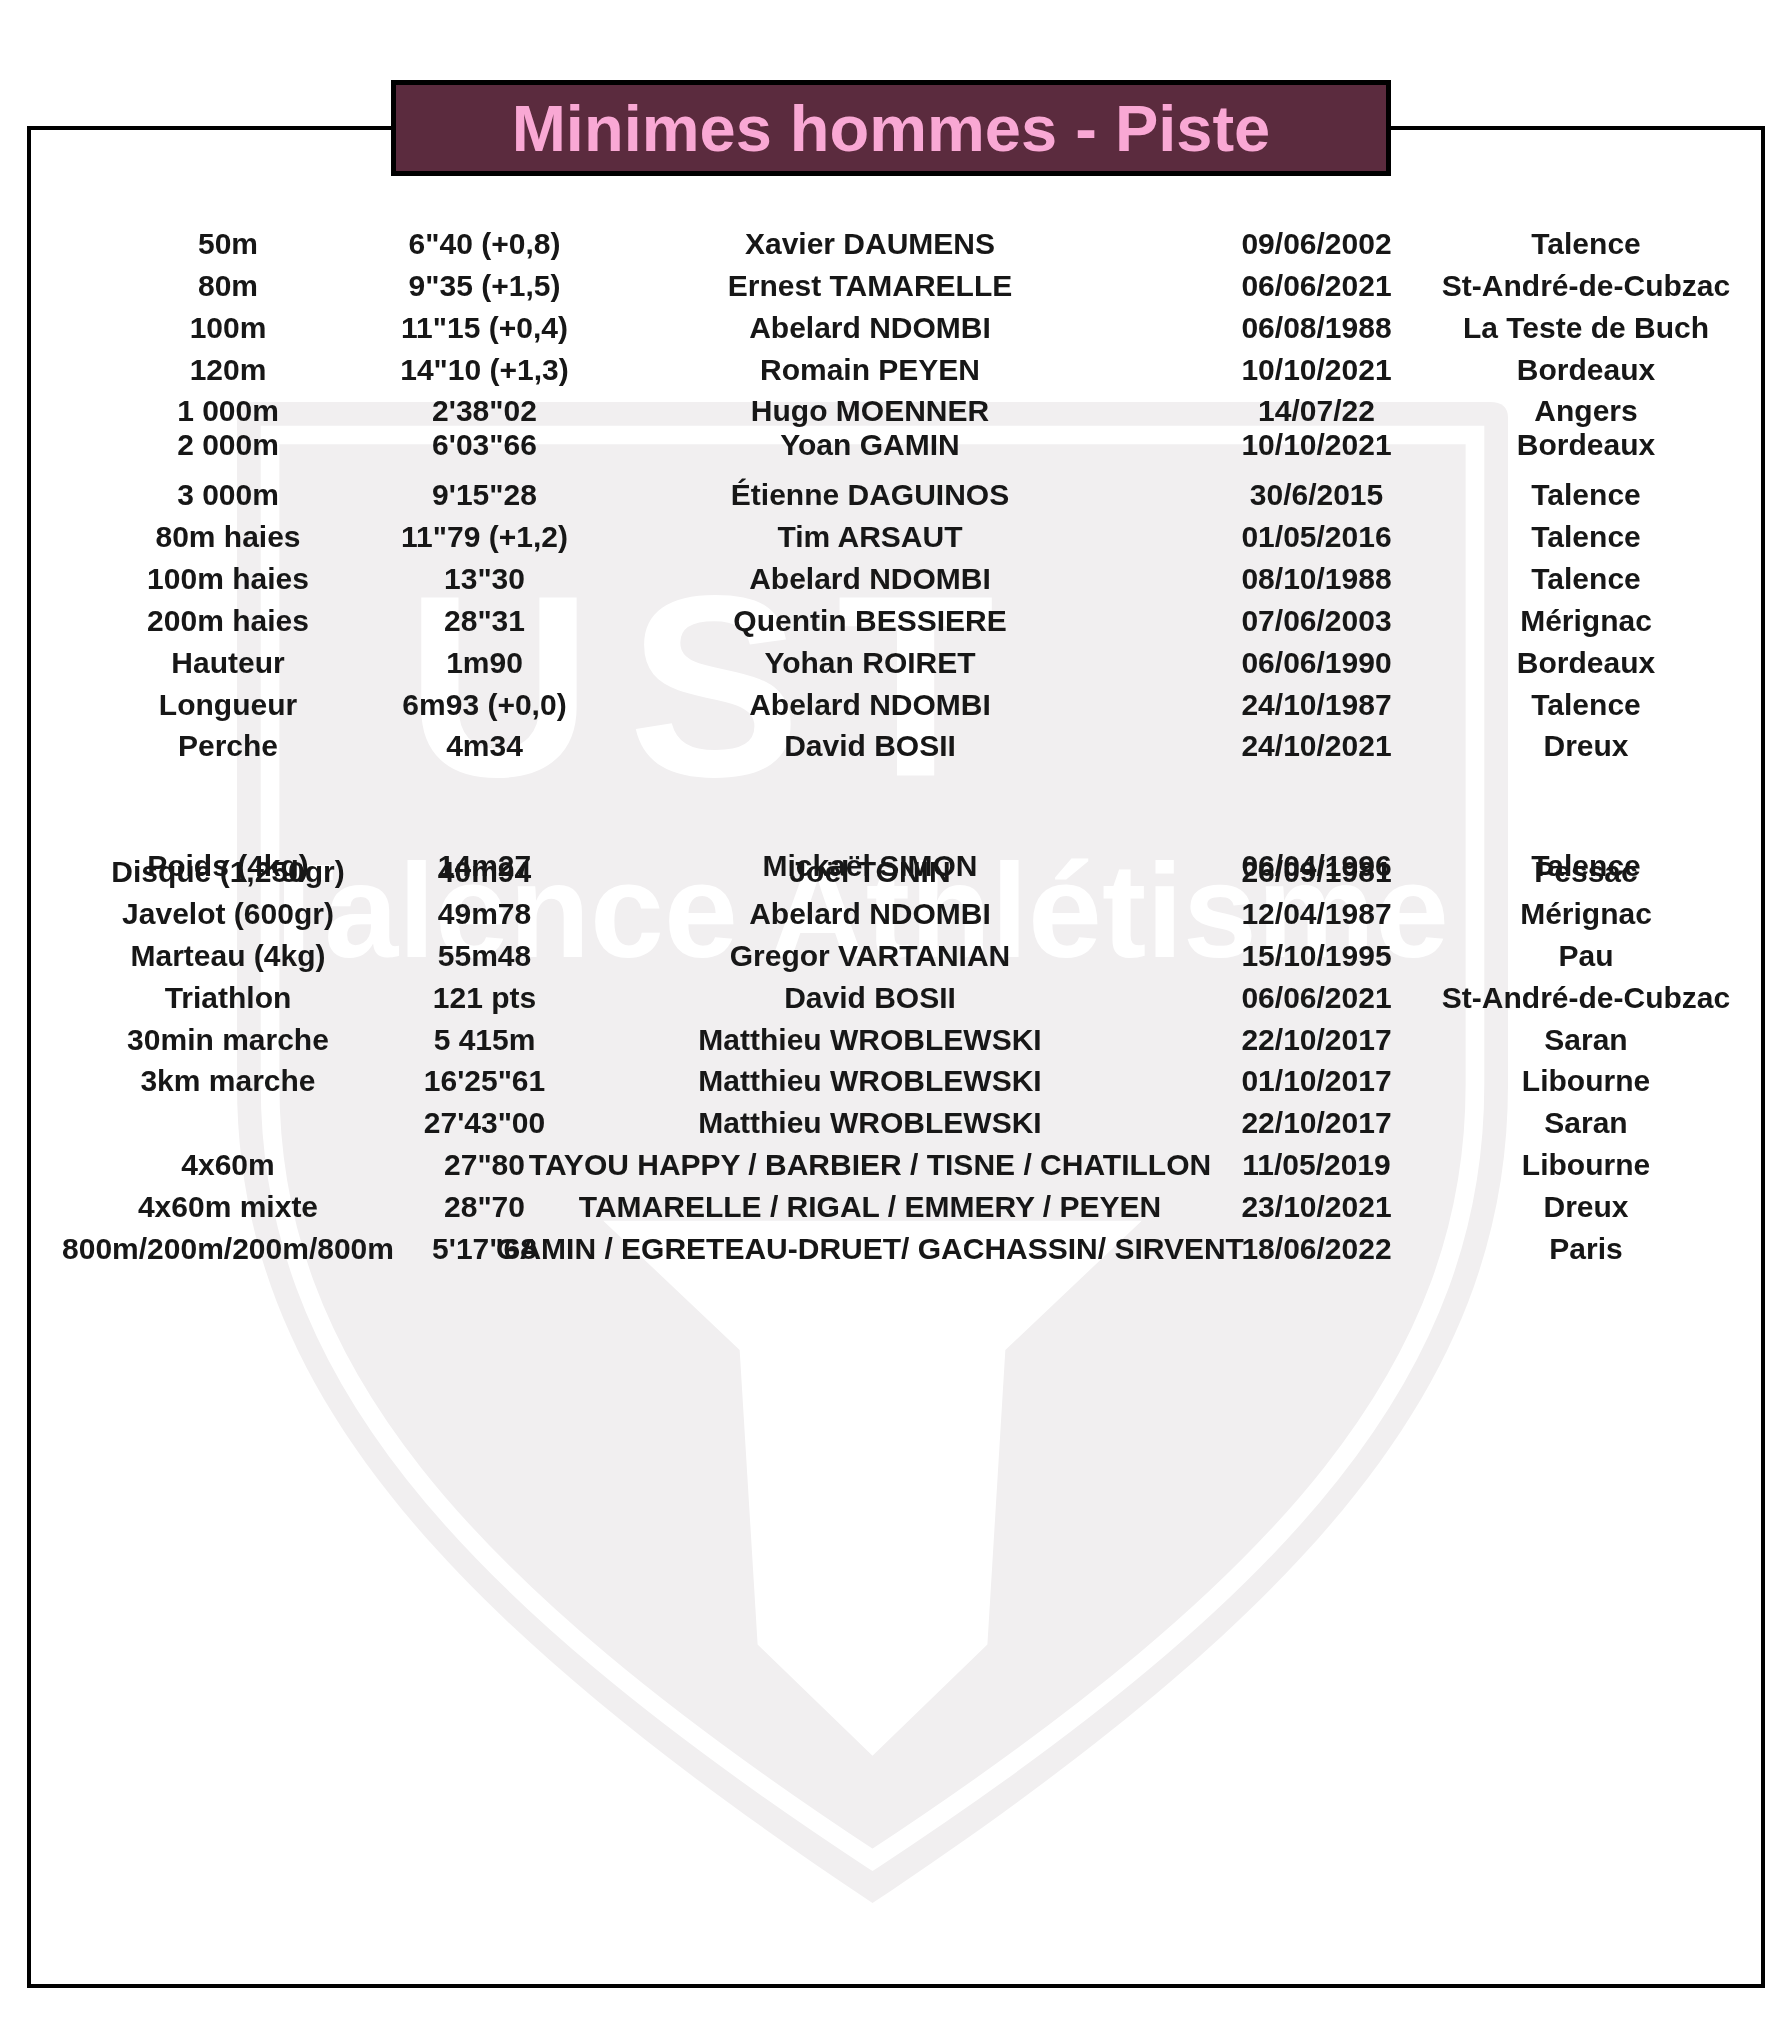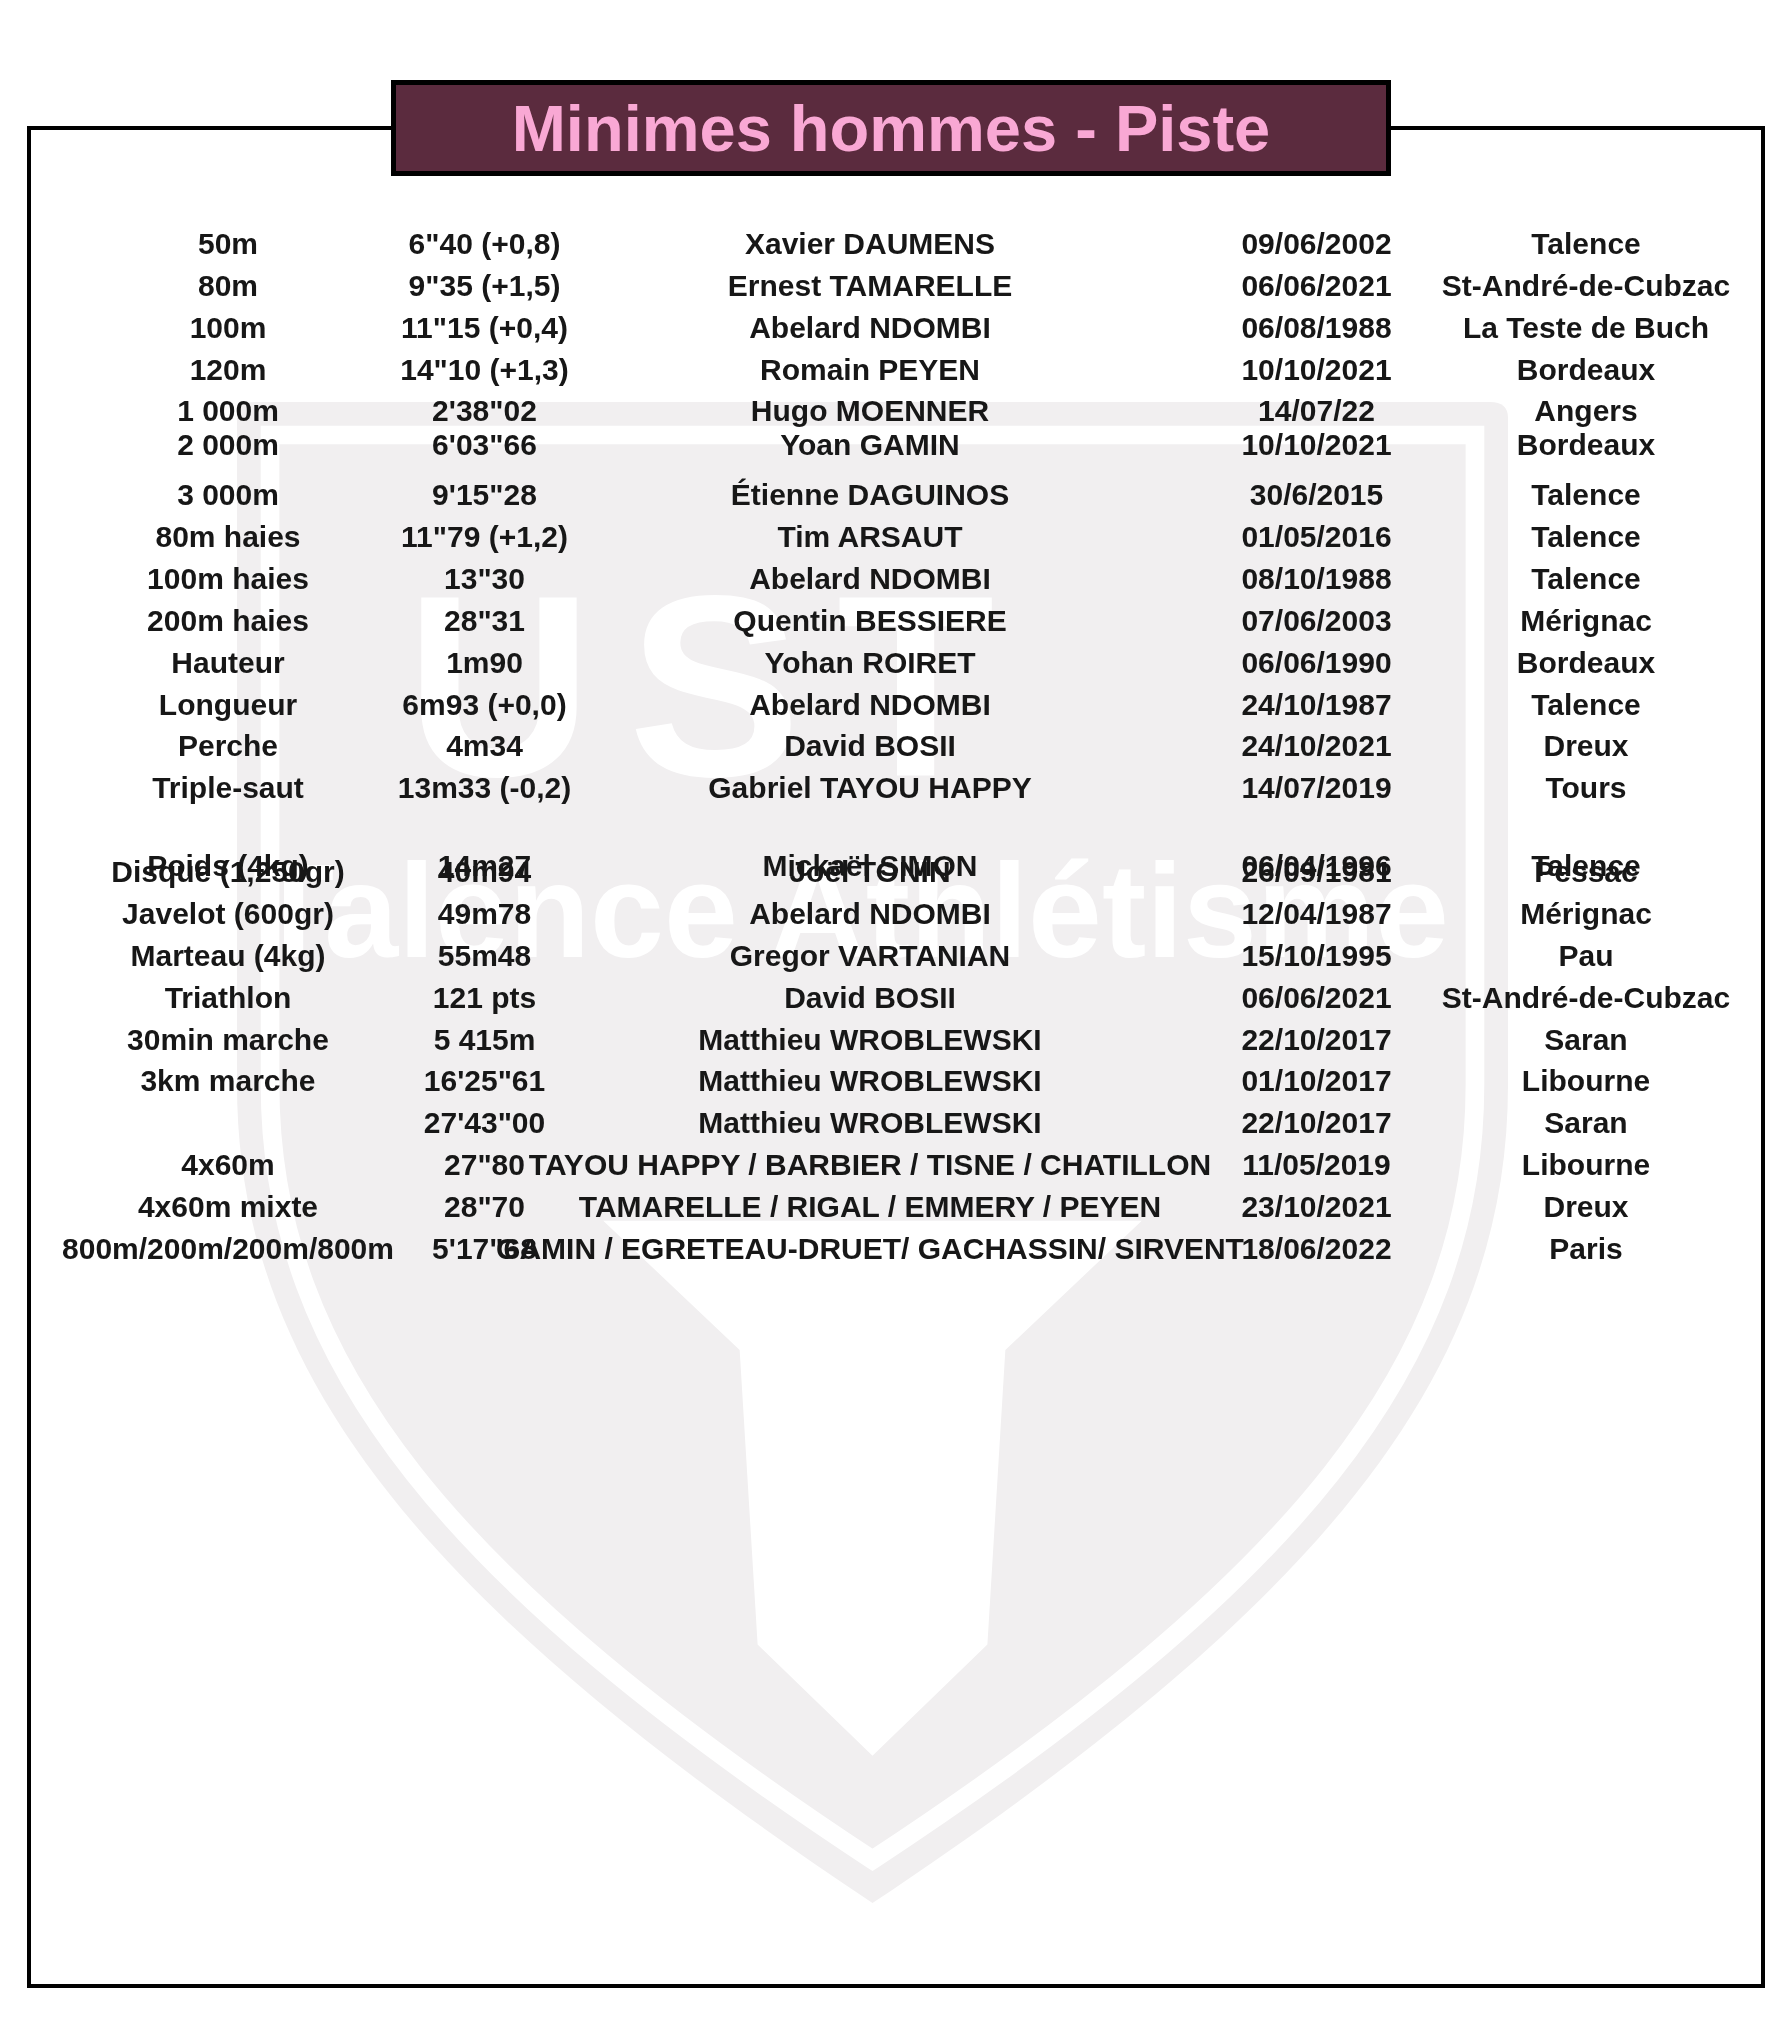--- a/index.html
+++ b/index.html
@@ -139,27 +139,20 @@
     <div class="cell date">24/10/1987</div>
     <div class="cell place">Talence</div>
   </div>
     <div class="row" style="top: 502px;">
     <div class="cell event">Perche</div>
     <div class="cell perf">4m34</div>
     <div class="cell name">David BOSII</div>
     <div class="cell date">24/10/2021</div>
     <div class="cell place">Dreux</div>
   </div>
-    <div class="row" style="top: 544px;">
-    <div class="cell event">Triple-saut</div>
-    <div class="cell perf">13m33 (-0,2)</div>
-    <div class="cell name">Gabriel TAYOU HAPPY</div>
-    <div class="cell date">14/07/2019</div>
-    <div class="cell place">Tours</div>
-  </div>
     <div class="row" style="top: 598px; margin-top: 24px;">
     <div class="cell event">Poids (4kg)</div>
     <div class="cell perf">14m27</div>
     <div class="cell name">Mickaël SIMON</div>
     <div class="cell date">06/04/1996</div>
     <div class="cell place">Talence</div>
   </div>
     <div class="row" style="top: 628px;">
     <div class="cell event">Disque (1,250gr)</div>
     <div class="cell perf">40m94</div>

